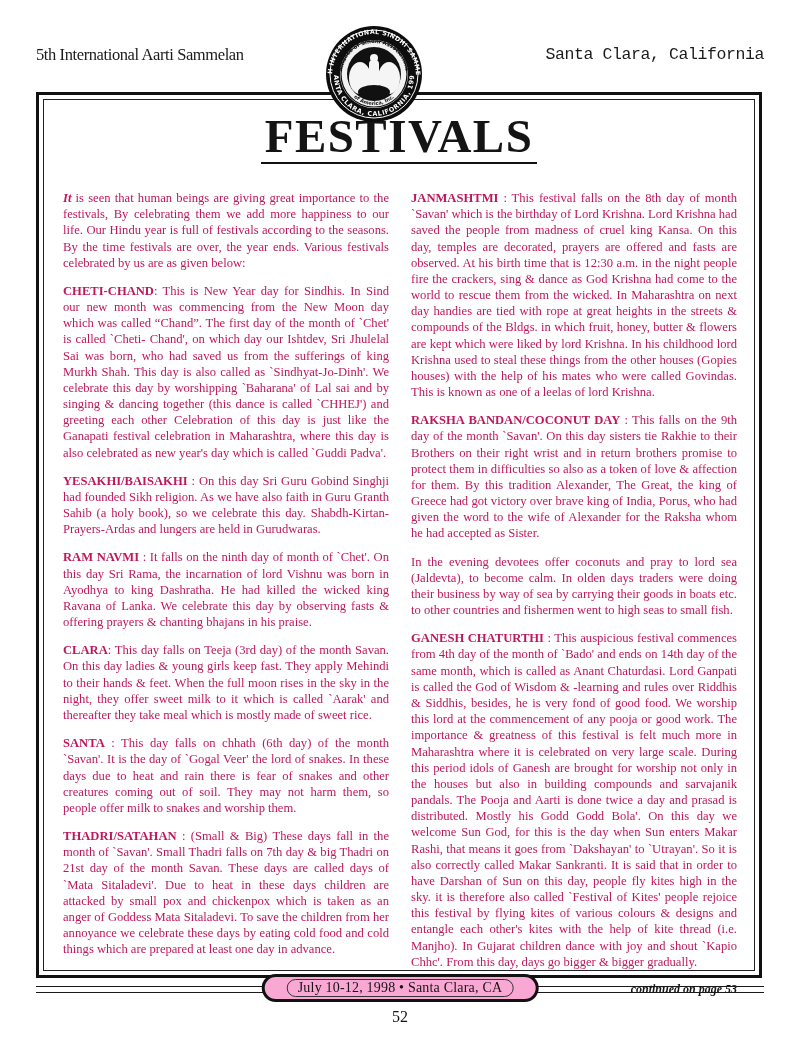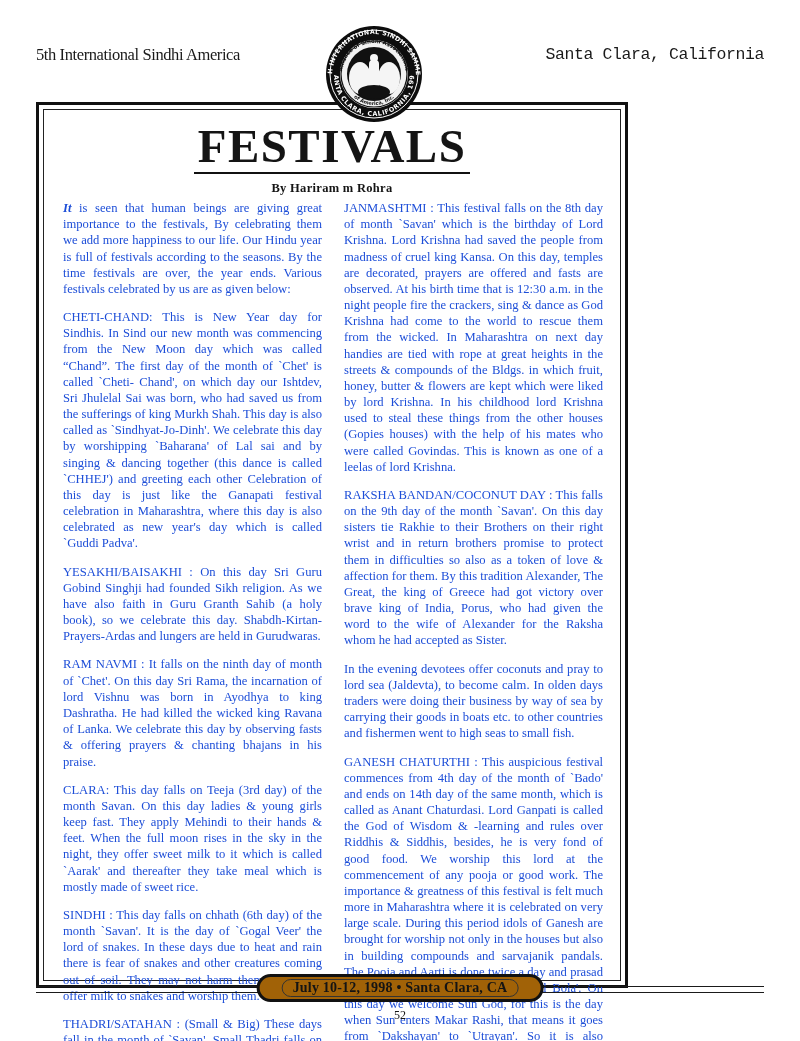--- a/index.html
+++ b/index.html
@@ -43,22 +43,22 @@
     width: 104px;
     height: 102px;
     z-index: 6;
   }
   .seal svg { display: block; }
 
   
   .frame-outer {
     position: absolute;
     left: 36px;
-    top: 102px;
-    width: 592px;
+    top: 92px;
+    width: 726px;
     height: 886px;
     border: 3px solid #111;
     box-sizing: border-box;
   }
   .frame-inner {
     position: absolute;
     left: 4px;
     top: 4px;
     right: 4px;
     bottom: 4px;
@@ -108,29 +108,29 @@
   }
   .col-right { position: relative; }
 
   p.para {
     margin: 0 0 12px 0;
     font-size: 12.6px;
     line-height: 1.285;
     text-align: justify;
     text-justify: inter-word;
     hyphens: none;
-    color: #1d4ed8;
+    color: #be185d;
   }
   p.para:last-child { margin-bottom: 0; }
   .lead-i {
     font-style: italic;
     font-weight: bold;
   }
   .fest {
-    font-weight: normal;
+    font-weight: bold;
     margin-top: 16px;
   }
   .contd {
     margin-top: 4px;
     font-size: 12px;
     font-style: italic;
     font-weight: bold;
     text-align: right;
   }
 
@@ -152,46 +152,45 @@
   .rule-left  { left: 36px;  width: 240px; }
   .rule-right { right: 36px; width: 240px; }
   .pill {
     position: absolute;
     left: 50%;
     transform: translateX(-50%);
     top: 2px;
     padding: 2px 22px;
     border: 3px solid #111;
     border-radius: 16px;
-    background: #a16207;
+    background: #f9a8d4;
     font-size: 14px;
     letter-spacing: 0.2px;
     white-space: nowrap;
-    font-weight: bold;
   }
   .pill .inner-oval {
     display: block;
     border: 1px solid #333;
     border-radius: 12px;
     padding: 0px 10px;
   }
   .page-num {
     position: absolute;
     left: 0;
     right: 0;
     top: 1008px;
     text-align: center;
-    font-size: 12px;
+    font-size: 16px;
   }
 </style>
 </head>
 <body>
 
 <div class="page-header">
-  <div class="hdr-left">5th International Sindhi America</div>
+  <div class="hdr-left">5th International Aarti Sammelan</div>
   <div class="hdr-right">Santa Clara, California</div>
 </div>
 
 <div class="seal">
   <svg viewBox="0 0 104 102" width="104" height="102" aria-hidden="true">
     <defs>
       <path id="arcTop" d="M 10,54 A 42,42 0 0 1 94,54" fill="none"></path>
       <path id="arcBot" d="M 12,54 A 40,40 0 0 0 92,54" fill="none"></path>
       <path id="arcTop2" d="M 20,53 A 32,32 0 0 1 84,53" fill="none"></path>
       <path id="arcBot2" d="M 22,53 A 30,30 0 0 0 82,53" fill="none"></path>
@@ -220,50 +219,50 @@
       <textPath href="#arcBot2" startOffset="50%" text-anchor="middle">of America, Inc.</textPath>
     </text>
   </svg>
 </div>
 
 <div class="frame-outer">
   <div class="frame-inner"></div>
 
   <div class="masthead">
     <div class="title">FESTIVALS</div>
-    <div class="byline">By  Hariram m Rohra</div>
   </div>
 
   <div class="columns">
 
     <div class="col col-left">
       <p class="para"><span class="lead-i">It</span><span> is seen that human beings are giving great importance to the festivals, By celebrating them we add more happiness to our life. Our Hindu year is full of festivals according to the seasons. By the time festivals are over, the year ends. Various festivals celebrated by us are as given below:</span></p>
 
       <p class="para"><span class="fest">CHETI-CHAND</span><span>: This is New Year day for Sindhis. In Sind our new month was commencing from the New Moon day which was called “Chand”. The first day of the month of `Chet' is called `Cheti- Chand', on which day our Ishtdev, Sri Jhulelal Sai was born, who had saved us from the sufferings of king Murkh Shah. This day is also called as `Sindhyat-Jo-Dinh'. We celebrate this day by worshipping `Baharana' of Lal sai and by singing &amp; dancing together (this dance is called `CHHEJ') and greeting each other Celebration of this day is just like the Ganapati festival celebration in Maharashtra, where this day is also celebrated as new year's day which is called `Guddi Padva'.</span></p>
 
       <p class="para"><span class="fest">YESAKHI/BAISAKHI</span><span> : On this day Sri Guru Gobind Singhji had founded Sikh religion. As we have also faith in Guru Granth Sahib (a holy book), so we celebrate this day.  Shabdh-Kirtan-Prayers-Ardas and lungers are held in Gurudwaras.</span></p>
 
       <p class="para"><span class="fest">RAM NAVMI</span><span> : It falls on the ninth day of month of `Chet'. On this day Sri Rama, the incarnation of lord Vishnu was born in Ayodhya to king Dashratha. He had killed the wicked king Ravana of Lanka. We celebrate this day by observing  fasts &amp; offering prayers &amp; chanting bhajans in his praise.</span></p>
 
       <p class="para"><span class="fest">CLARA</span><span>: This day falls on Teeja (3rd day) of the month Savan. On this day ladies &amp; young girls keep fast. They apply Mehindi to their hands &amp; feet.  When the full moon rises in the sky in the night, they offer sweet milk to it which is called `Aarak' and thereafter they take meal which is mostly made of sweet rice.</span></p>
 
-      <p class="para"><span class="fest">SINDHI</span><span> : This day falls on chhath (6th day) of the month `Savan'.  It is the day of `Gogal Veer' the lord of snakes. In these days due to heat and rain there is fear of snakes and other creatures coming out of soil. They may not harm them, so people offer milk to snakes and worship them.</span></p>
+      <p class="para"><span class="fest">SANTA</span><span> : This day falls on chhath (6th day) of the month `Savan'.  It is the day of `Gogal Veer' the lord of snakes. In these days due to heat and rain there is fear of snakes and other creatures coming out of soil. They may not harm them, so people offer milk to snakes and worship them.</span></p>
 
       <p class="para"><span class="fest">THADRI/SATAHAN</span><span> : (Small &amp; Big) These days fall in the month of `Savan'. Small Thadri falls on 7th day &amp; big Thadri on 21st day of the month Savan. These days are called days of  `Mata Sitaladevi'. Due to heat in these days children are attacked by small pox and chickenpox which is taken as an anger of Goddess Mata Sitaladevi. To save the children from her annoyance we celebrate these days by eating cold food and cold things which are prepared at least one day in advance.</span></p>
     </div>
 
     <div class="col col-right">
       <p class="para"><span class="fest">JANMASHTMI</span><span> : This festival falls on the 8th day of month `Savan' which is the birthday of Lord Krishna. Lord Krishna had saved the people from madness of cruel king Kansa. On this day, temples are decorated, prayers are offered and fasts are observed. At his birth time that is 12:30 a.m. in the night people fire the crackers, sing &amp; dance as God Krishna had come to the world to rescue them from the wicked. In Maharashtra on next day handies are tied with rope at great heights in the streets &amp; compounds of the Bldgs. in which fruit, honey, butter &amp; flowers are kept which were liked by lord Krishna. In his childhood lord Krishna used to steal these things from the other houses (Gopies houses) with the help of his mates who were called Govindas. This is known as one of a leelas of lord Krishna.</span></p>
 
       <p class="para"><span class="fest">RAKSHA BANDAN/COCONUT DAY</span><span> : This falls on the 9th day of the month `Savan'. On this  day sisters tie Rakhie to their Brothers on their right wrist and in return brothers promise to protect them in difficulties so also as a token of love &amp; affection for them. By this tradition Alexander, The Great, the king of Greece had got victory over brave king of India, Porus, who had given the word to the wife of Alexander for the Raksha whom he had accepted as Sister.</span></p>
 
       <p class="para"><span>In the evening devotees offer coconuts and pray to lord sea (Jaldevta), to become calm. In olden days traders were doing their business by way of sea by carrying their goods in boats etc. to other countries and fishermen went to high seas to small fish.</span></p>
 
       <p class="para"><span class="fest">GANESH CHATURTHI</span><span> : This auspicious festival commences from 4th day of the month of `Bado' and ends on 14th day of the same month, which is called as Anant Chaturdasi. Lord Ganpati is called the God of Wisdom &amp; -learning and rules over Riddhis &amp; Siddhis, besides, he is very fond of good food. We worship this lord at the commencement of any pooja or good work. The importance &amp; greatness of this festival is felt much more in Maharashtra where it is celebrated on very large scale. During this period idols of Ganesh are brought for worship not only in the houses but also in building compounds and sarvajanik pandals.  The Pooja and Aarti is done twice a day and prasad is distributed. Mostly his Godd Godd Bola'. On this day we welcome Sun God, for this is the day when Sun enters Makar Rashi, that means it goes from `Dakshayan' to `Utrayan'. So it is also correctly called Makar Sankranti. It is said that in order to have Darshan of Sun on this day, people fly kites high in the sky. it is therefore also called `Festival of Kites' people rejoice this festival by flying kites of various colours &amp; designs and entangle each other's kites with the help of kite thread (i.e. Manjho). In Gujarat children dance with joy and shout `Kapio Chhc'. From this day, days go bigger &amp; bigger gradually.</span></p>
 
+      <div class="contd">continued on page 53</div>
     </div>
 
   </div>
 </div>
 
 <div class="footer-wrap">
   <div class="rule-left"></div>
   <div class="rule-right"></div>
   <div class="pill">
     <span class="inner-oval">July 10-12, 1998  •  Santa Clara, CA</span>

